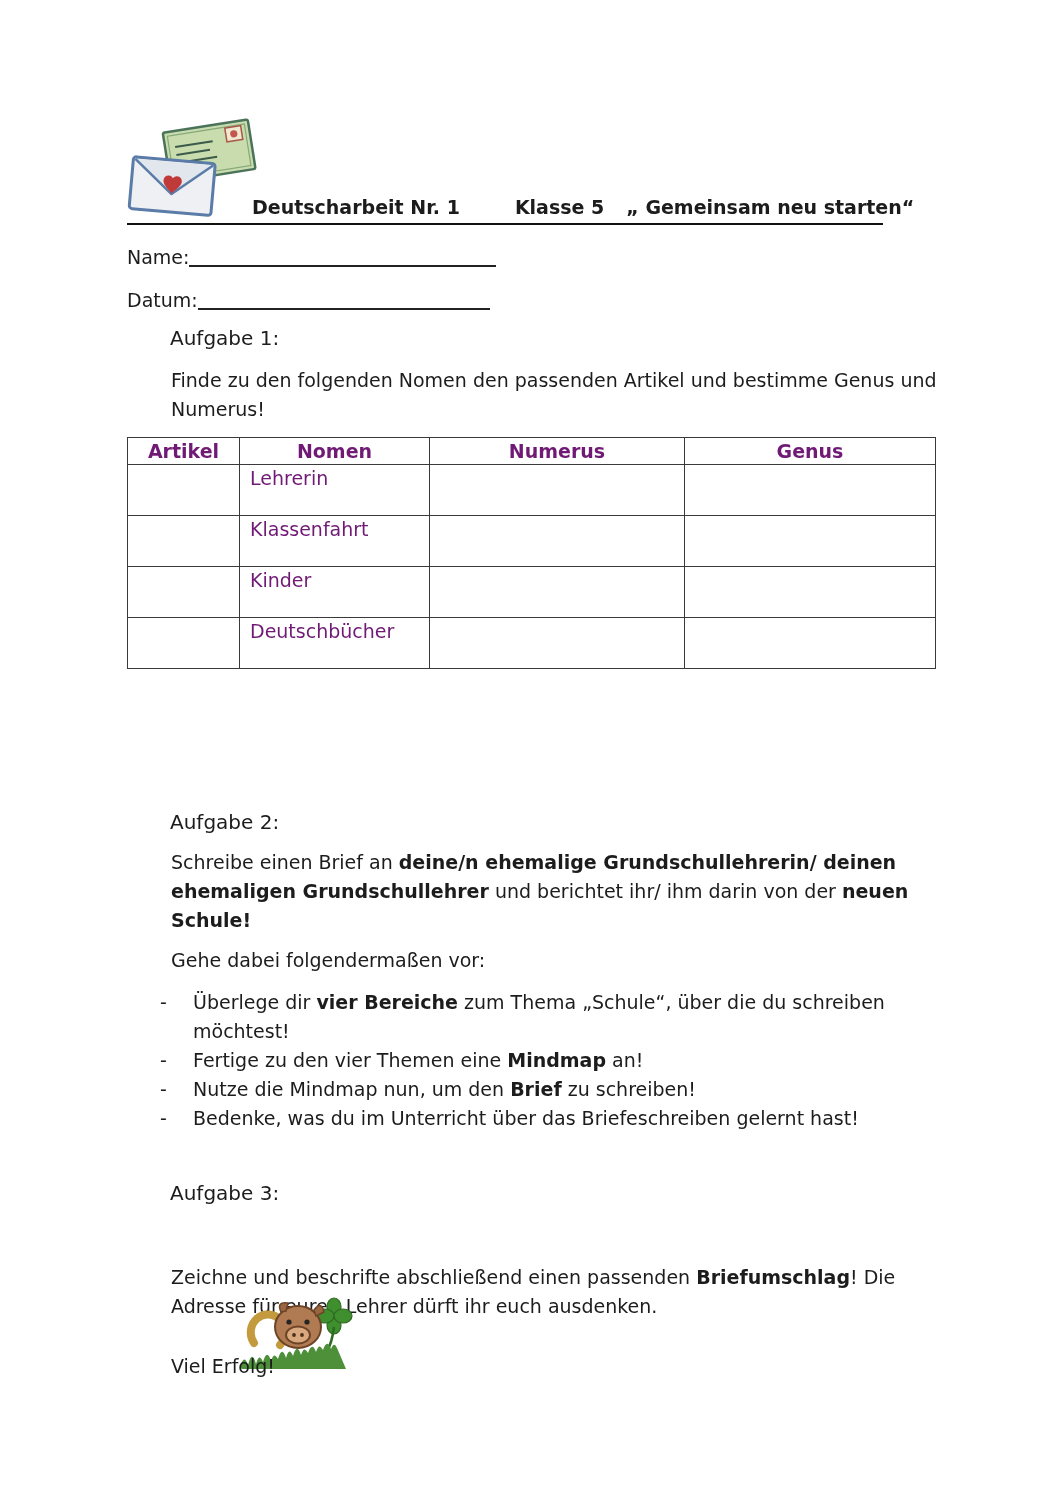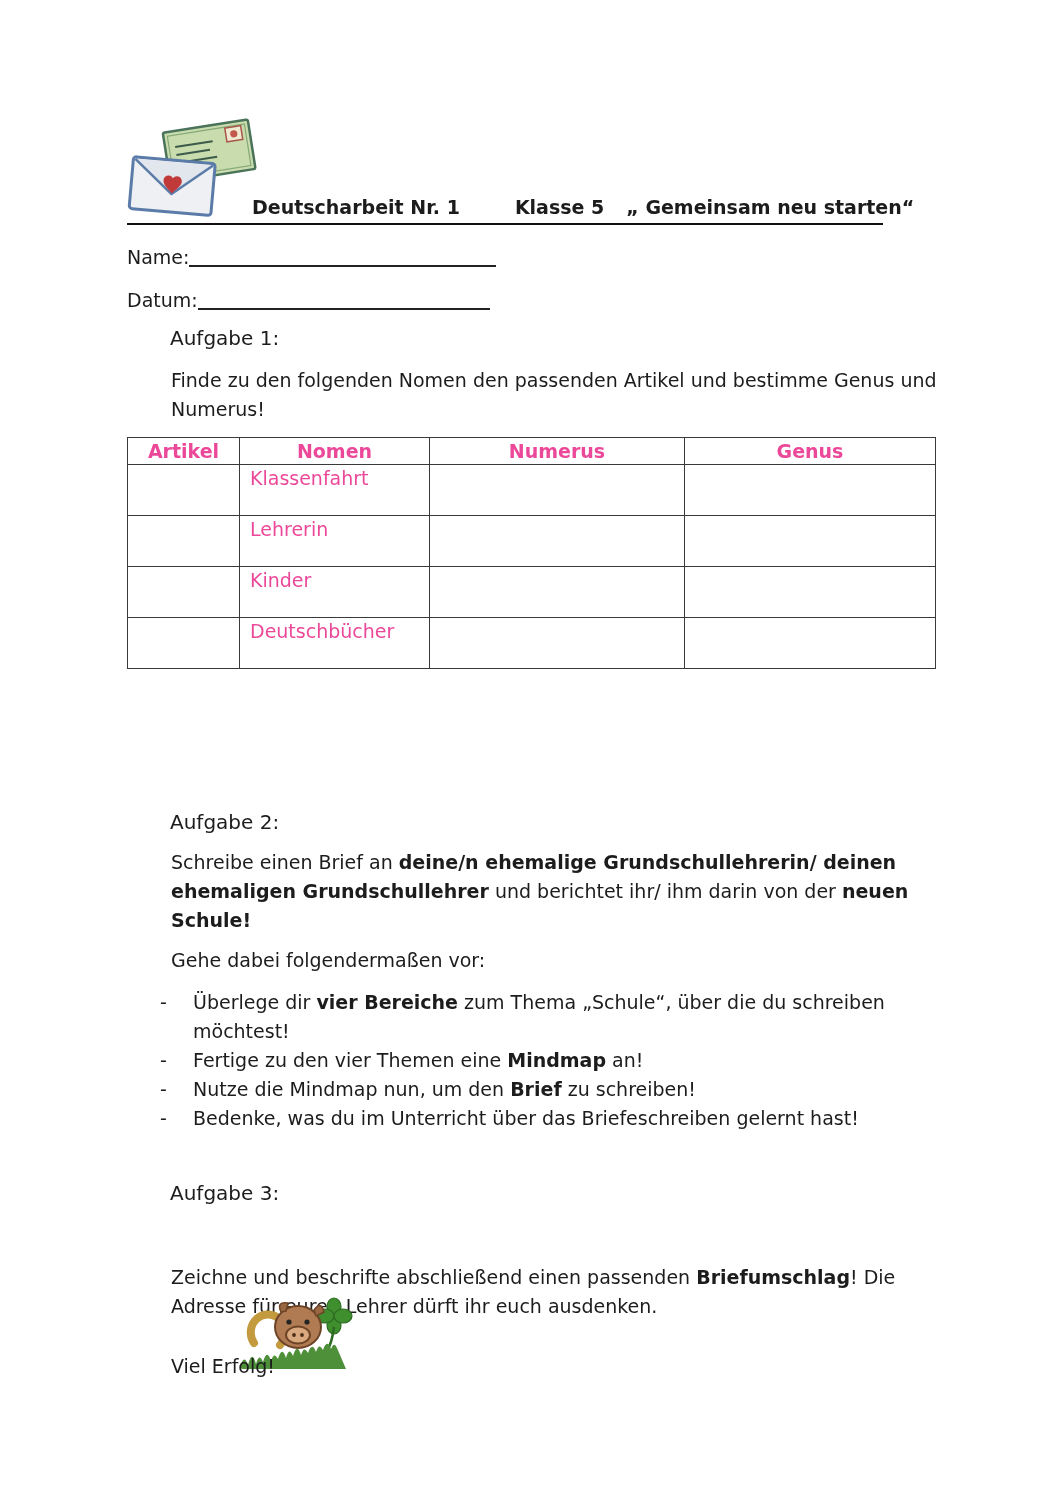--- a/index.html
+++ b/index.html
@@ -62,21 +62,21 @@
   .para3       { top:1263px; width:790px; }
   .closing     { top:1352px; }
 
   table.noun-table {
     position:absolute;
     left:127px; top:437px;
     border-collapse:collapse;
     table-layout:fixed;
     width:808px;
     font-size:19px;
-    color:#ec4899;
+    color:#701a75;
   }
   table.noun-table col.c1 { width:112px; }
   table.noun-table col.c2 { width:190px; }
   table.noun-table col.c3 { width:255px; }
   table.noun-table col.c4 { width:251px; }
   table.noun-table th, table.noun-table td {
     border:1px solid #3a3a3a;
     padding:2px 10px;
     box-sizing:border-box;
   }
@@ -150,27 +150,27 @@
       <tr>
         <th>Artikel</th>
         <th>Nomen</th>
         <th>Numerus</th>
         <th>Genus</th>
       </tr>
     </thead>
     <tbody>
       <tr>
         <td></td>
+        <td class="nomen">Lehrerin</td>
+        <td></td>
+        <td></td>
+      </tr>
+      <tr>
+        <td></td>
         <td class="nomen">Klassenfahrt</td>
-        <td></td>
-        <td></td>
-      </tr>
-      <tr>
-        <td></td>
-        <td class="nomen">Lehrerin</td>
         <td></td>
         <td></td>
       </tr>
       <tr>
         <td></td>
         <td class="nomen">Kinder</td>
         <td></td>
         <td></td>
       </tr>
       <tr>

